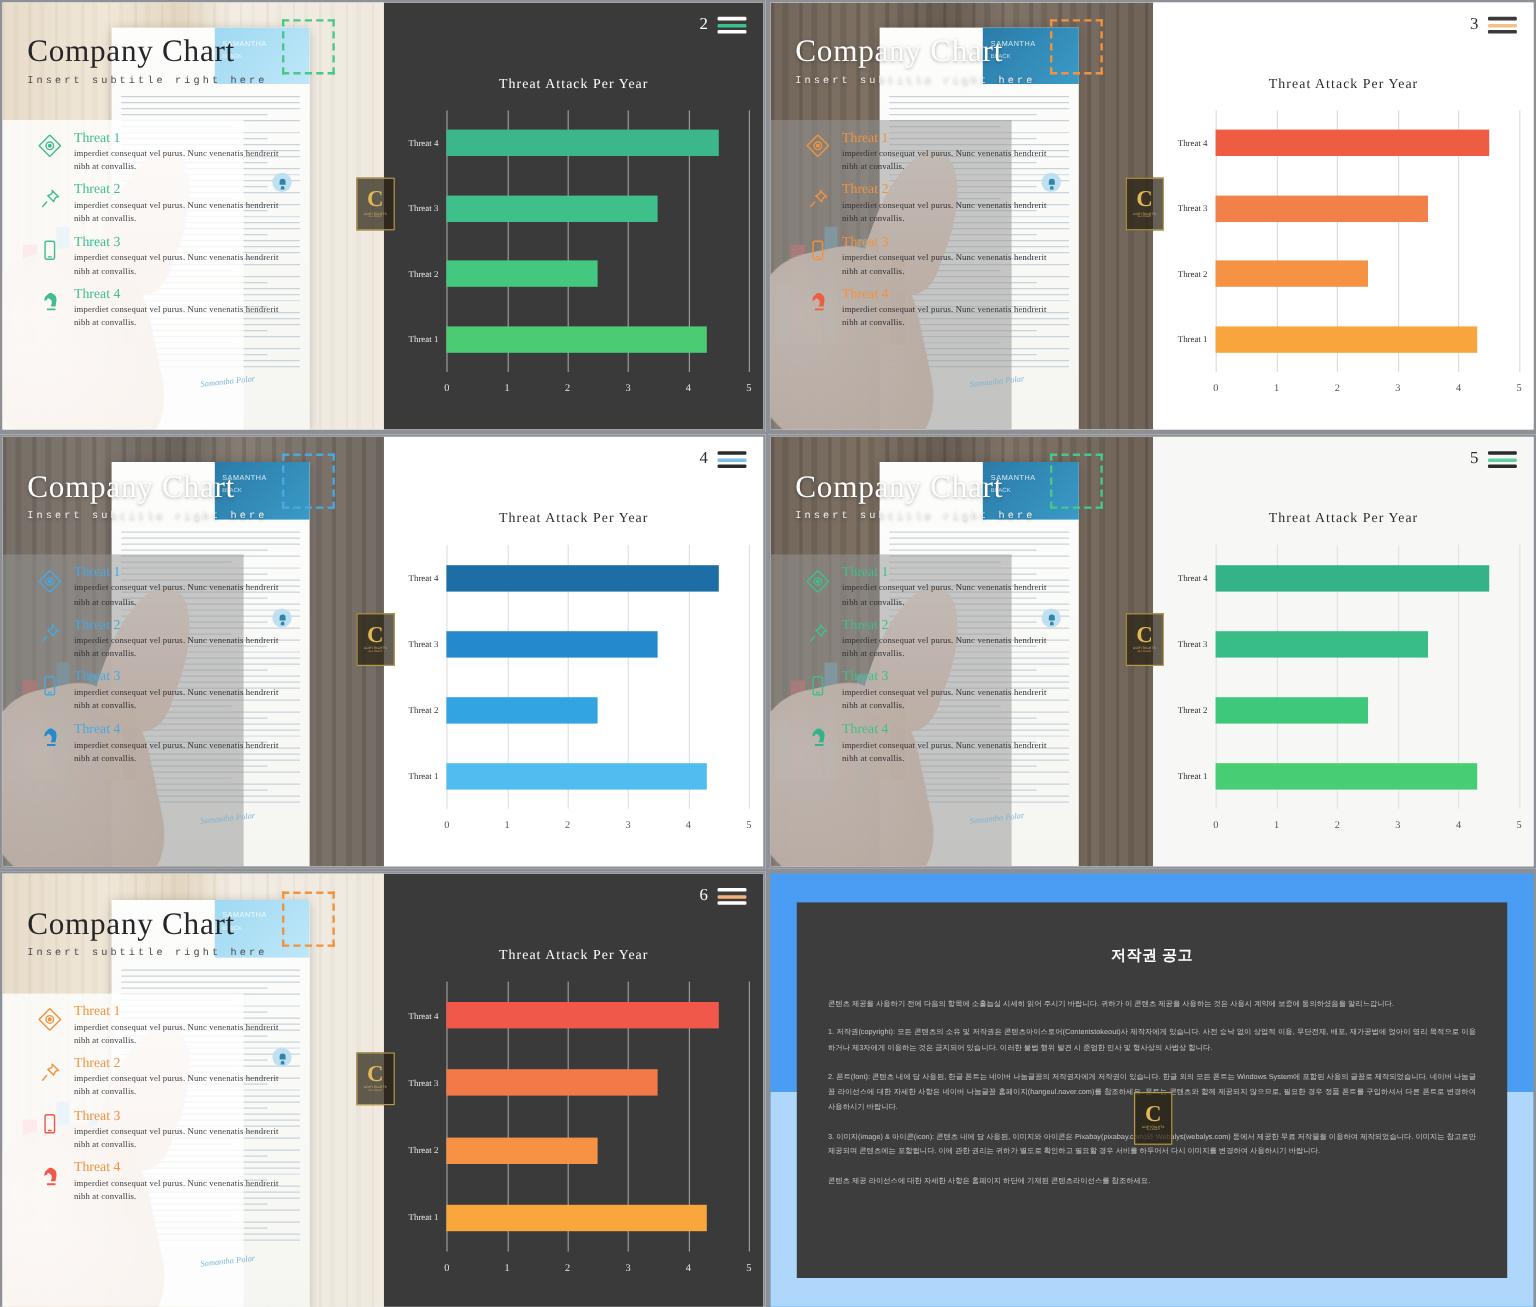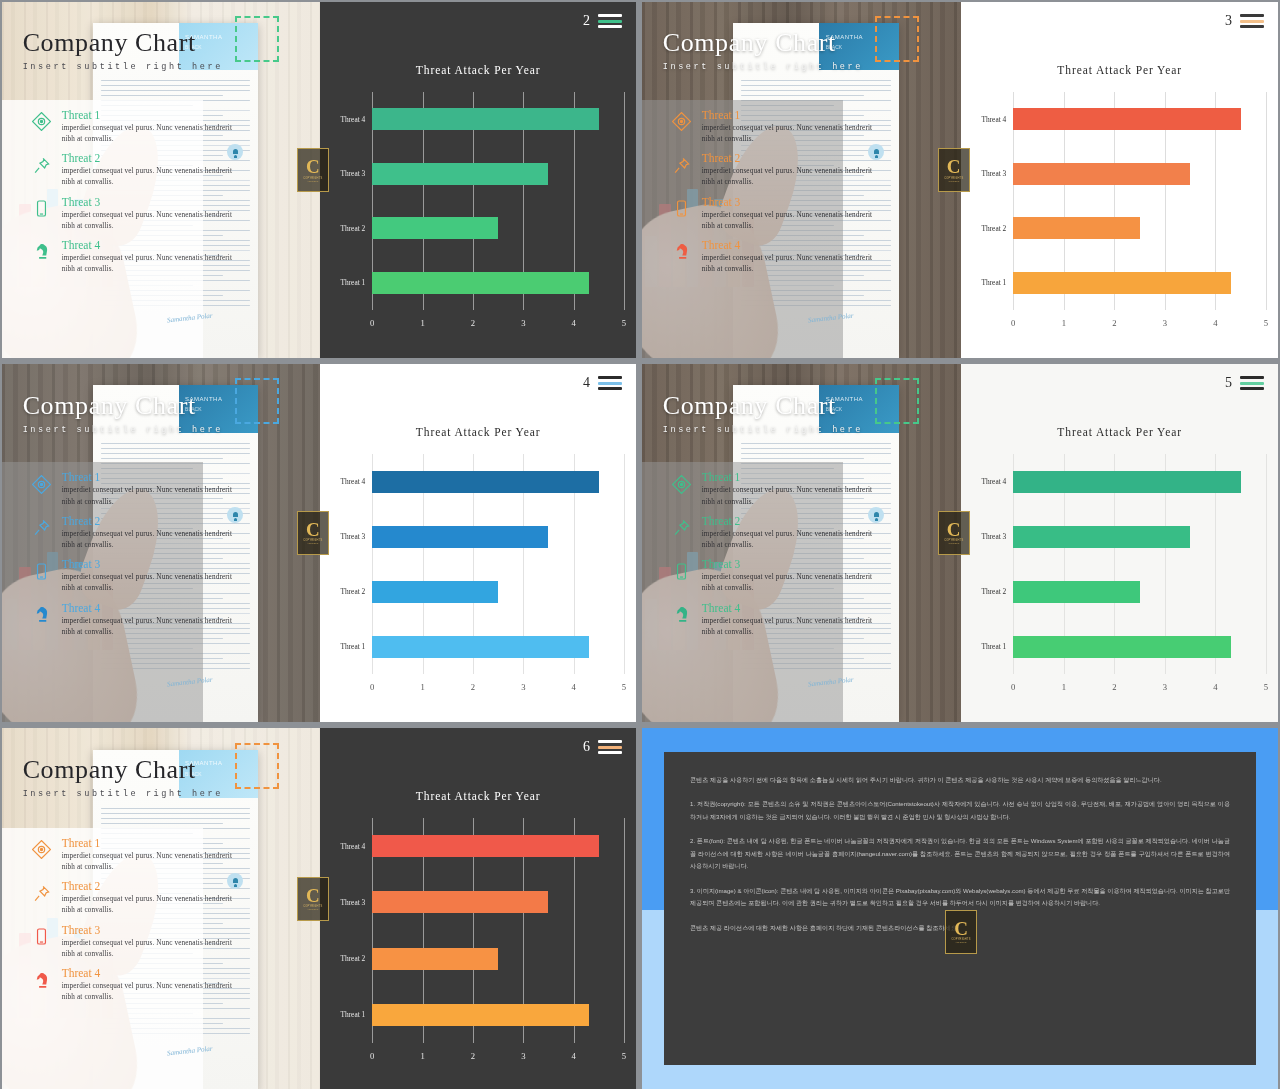--- a/index.html
+++ b/index.html
@@ -1096,20 +1096,21 @@
     <div class="watermark wm-slide">
       <div class="wc">C</div>
       <div class="wt">COPYRIGHTS</div>
       <div class="wt2">ALL RIGHT</div>
     </div>
   </div>
 
   <div class="copy-slide">
     <div class="copy-bluebottom"></div>
     <div class="copy-inner">
+      <div class="copy-title">저작권 공고</div>
       <p class="copy-p">콘텐츠 제공을 사용하기 전에 다음의 항목에 소홀늡실 시세히 읽어 주시기 바랍니다. 귀하가 이 콘텐츠 제공을 사용하는 것은 사용시 계약에 보증에 동의하셨음을 알리느갑니다.</p>
       <p class="copy-p">1. 저작권(copyright): 모든 콘텐츠의 소유 및 저작권은 콘텐츠아이스토어(Contentstokeout)사 제작자에게 있습니다. 사전 승낙 없이 상업적 이용, 무단전재, 배포, 재가공법에 얹아이 영리 목적으로 이용하거나 제3자에게 이용하는 것은 금지되어 있습니다. 이러한 불법 행위 발견 시 준엄한 민사 및 형사상의 사법상 합니다.</p>
       <p class="copy-p">2. 폰트(font): 콘텐츠 내에 담 사용된, 한글 폰트는 네이버 나눔글꼴의 저작권자에게 저작권이 있습니다. 한글 외의 모든 폰트는 Windows System에 포함된 사용의 글꼴로 제작되었습니다. 네이버 나눔글꼴 라이선스에 대한 자세한 사항은 네이버 나눔글꼴 홈페이지(hangeul.naver.com)를 참조하세요. 폰트는 콘텐츠와 함께 제공되지 않으므로, 필요한 경우 정품 폰트를 구입하셔서 다른 폰트로 변경하여 사용하시기 바랍니다.</p>
       <p class="copy-p">3. 이미지(image) &amp; 아이콘(icon): 콘텐츠 내에 담 사용된, 이미지와 아이콘은 Pixabay(pixabay.com)와 Webalys(webalys.com) 등에서 제공한 무료 저작물을 이용하여 제작되었습니다. 이미지는 참고로만 제공되며 콘텐츠에는 포함됩니다. 이에 관한 권리는 귀하가 별도로 확인하고 필요할 경우 서비를 하두어서 다시 이미지를 변경하여 사용하시기 바랍니다.</p>
       <p class="copy-p">콘텐츠 제공 라이선스에 대한 자세한 사항은 홈페이지 하단에 기재된 콘텐츠라이선스를 참조하세요.</p>
     </div>
     <div class="watermark wm-copy">
       <div class="wc">C</div>
       <div class="wt">COPYRIGHTS</div>
       <div class="wt2">ALL RIGHT</div>

